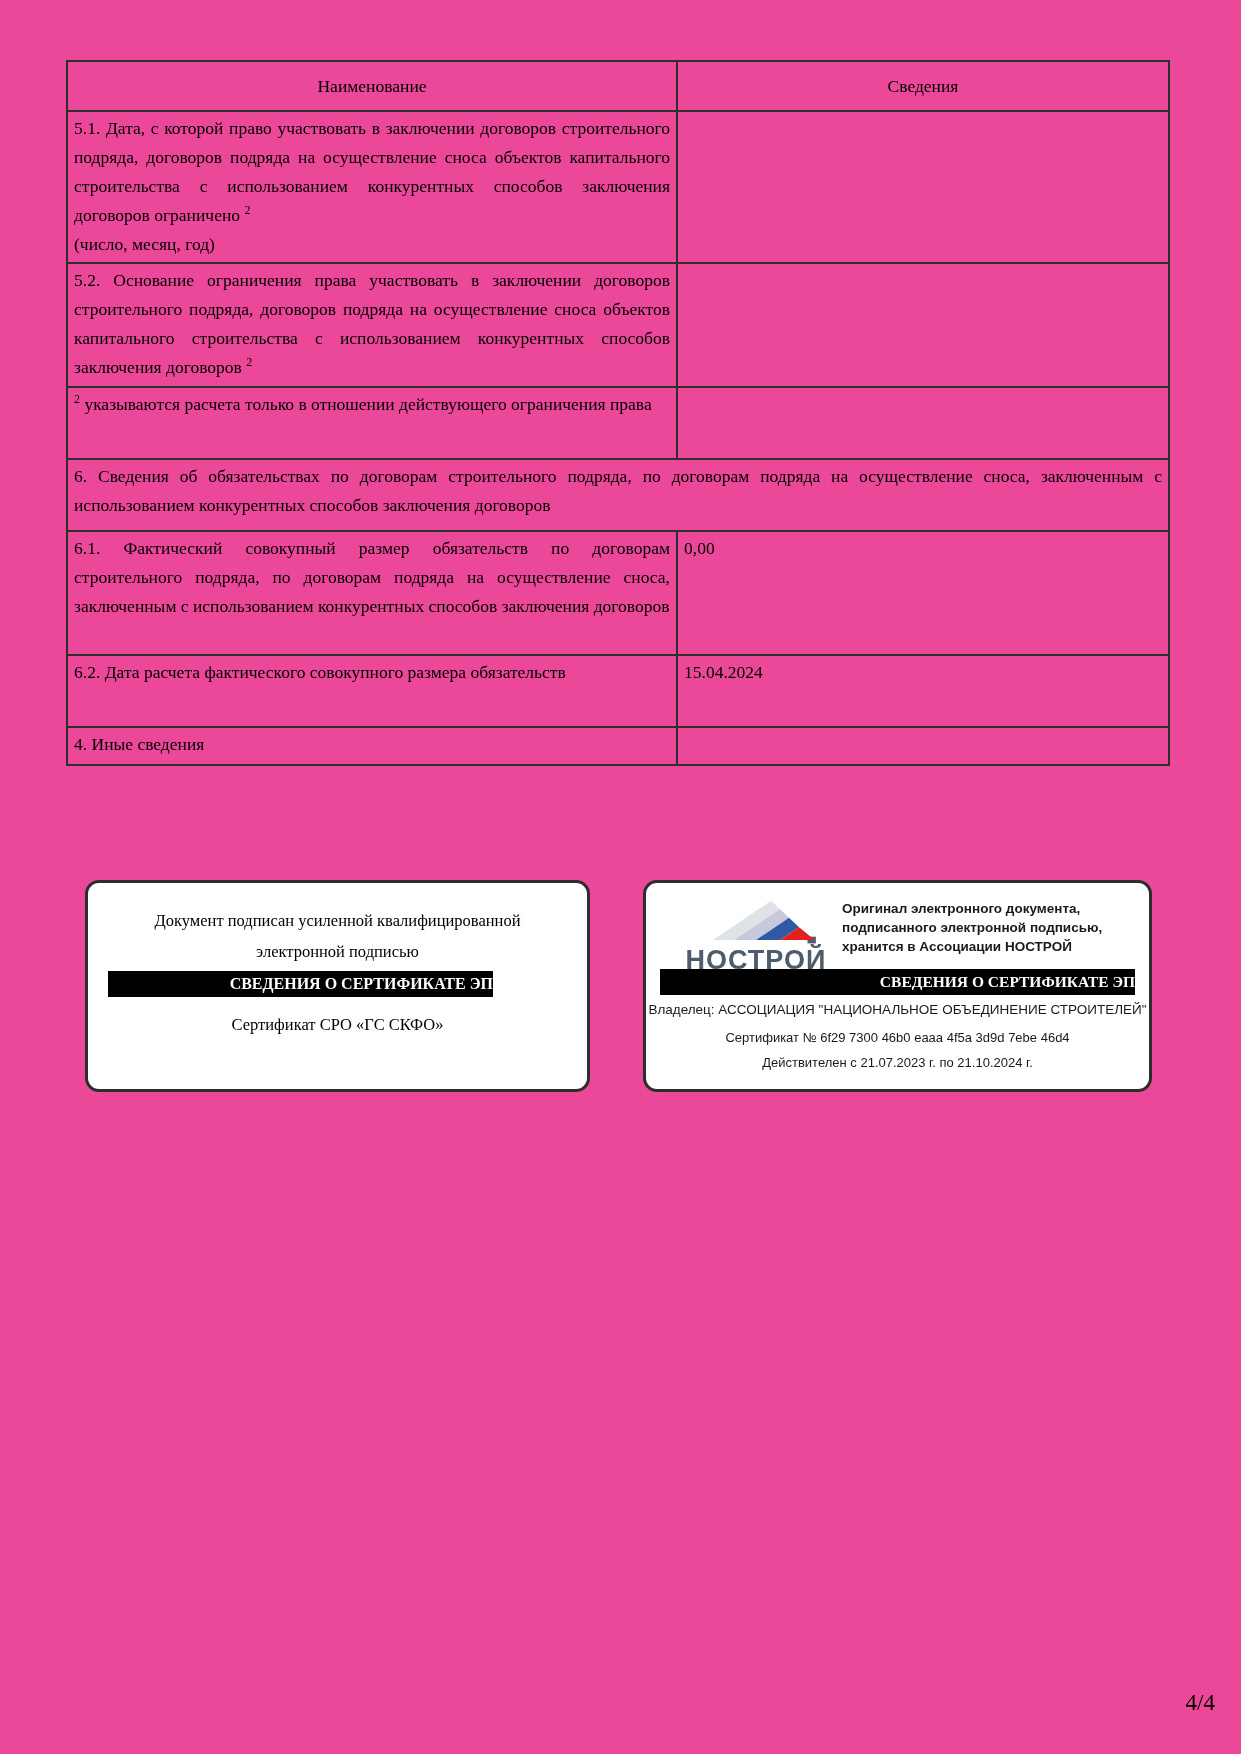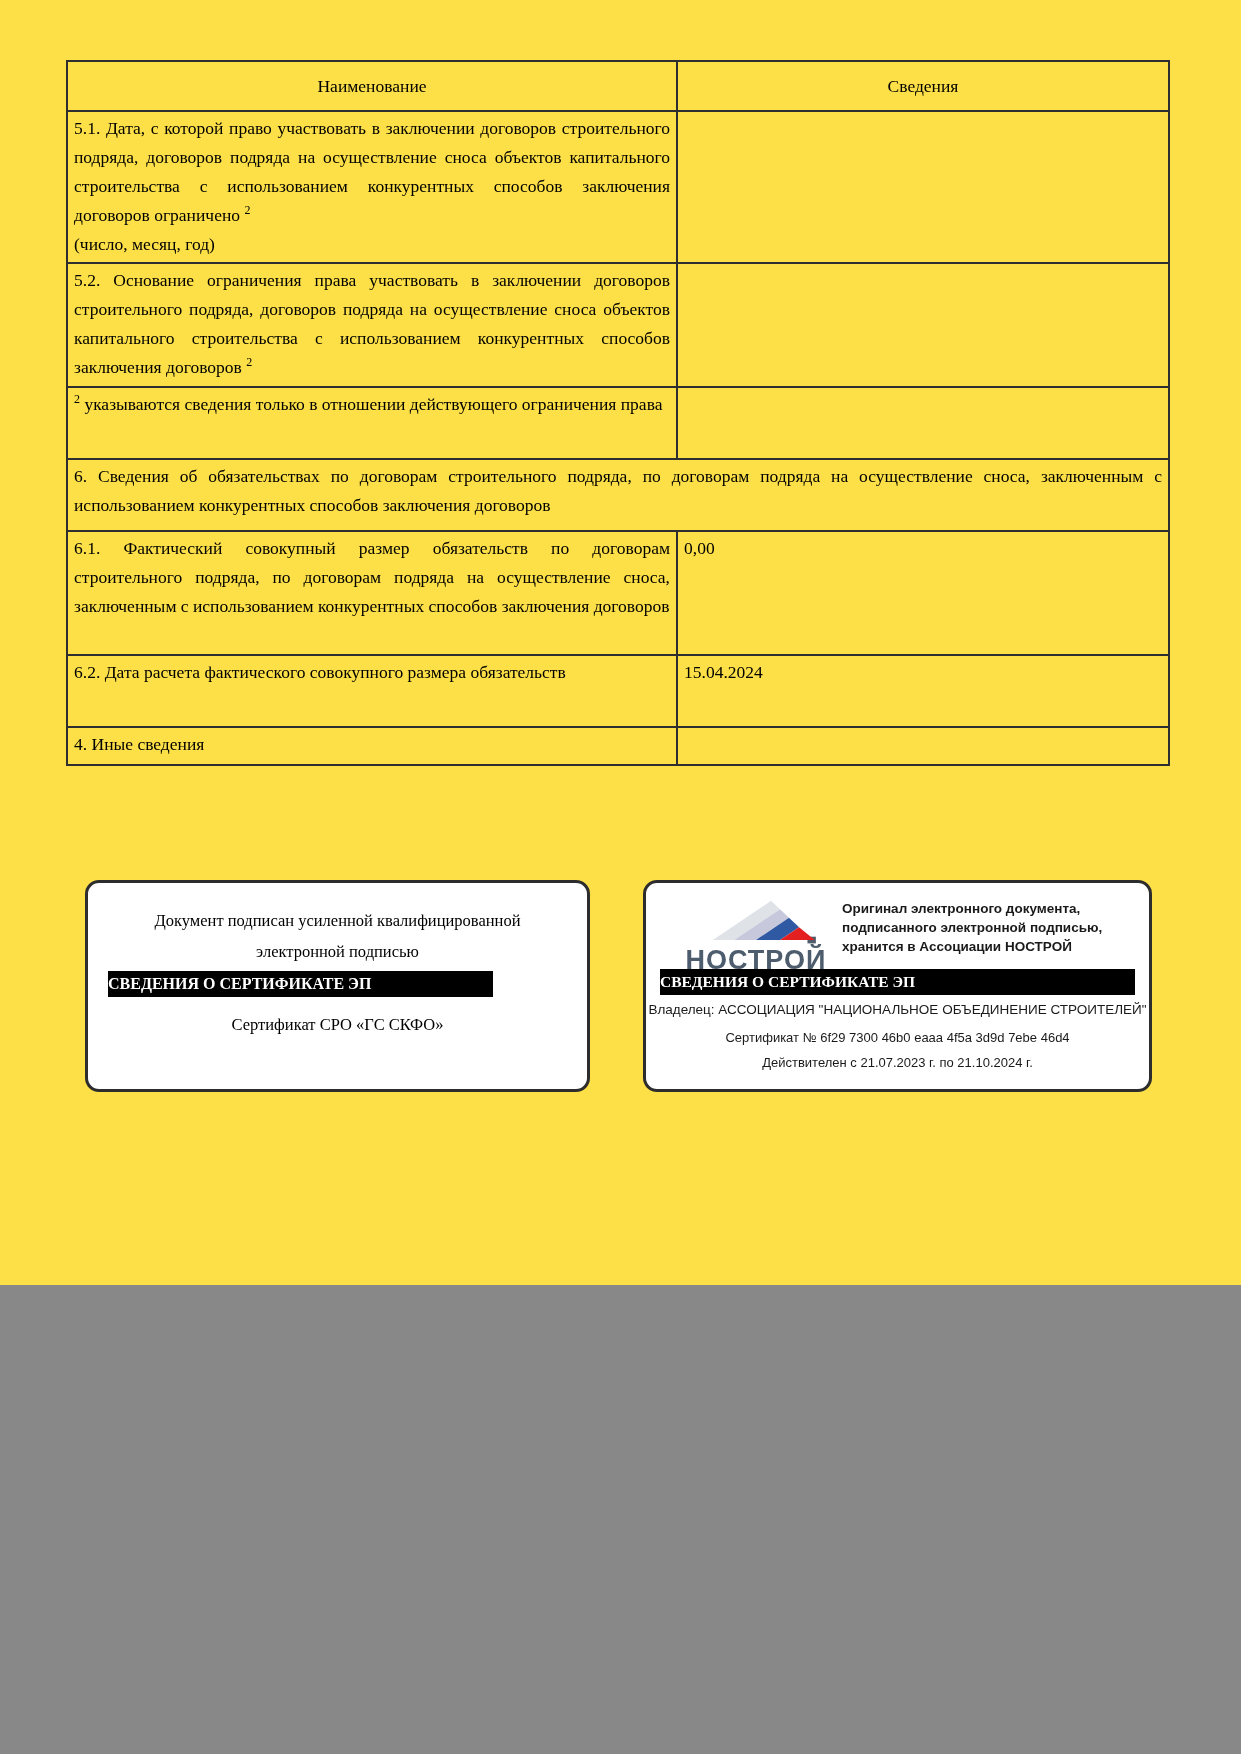--- a/index.html
+++ b/index.html
@@ -1,19 +1,19 @@
 <!DOCTYPE html>
 <html><head>
 <meta charset="utf-8">
 <style>
   html,body{margin:0;padding:0;background:#888;}
   .page{
     position:relative;
-    width:1241px;height:1285px;
-    background:#fde047;
+    width:1241px;height:1754px;
+    background:#ec4899;
     font-family:"Liberation Serif", serif;
     color:#000;
     margin:0 auto;
     overflow:hidden;
   }
   
   table.main{
     position:absolute;left:66px;top:60px;
     width:1102px;
     border-collapse:collapse;
@@ -40,21 +40,21 @@
     background:#fff; box-sizing:border-box;
   }
   .sig-left{ left:85px; width:505px; }
   .sig-right{ left:643px; width:509px; }
   .sig-left .headtext{
     position:absolute; top:22px; left:50%; transform:translateX(-50%);
     width:410px; text-align:center; font-size:16.5px; line-height:31px;
   }
   .bar{
     position:absolute; background:#000; color:#fff;
-    font-weight:bold; text-align:left;
+    font-weight:bold; text-align:right;
   }
   .sig-left .bar{
     left:20px; top:88px; width:385px; height:26px;
     font-size:16px; line-height:26px; font-family:"Liberation Serif",serif;
   }
   .sig-left .owner{
     position:absolute; top:132px; width:100%; text-align:center; font-size:16.5px;
   }
   .sig-right .bar{
     left:14px; right:14px; top:86px; height:26px;
@@ -106,21 +106,21 @@
     </tr>
     <tr>
       <td class="lbl" style="height:146px"><span>5.1. Дата, с которой право участвовать в заключении договоров строительного подряда, договоров подряда на осуществление сноса объектов капитального строительства с использованием конкурентных способов заключения договоров ограничено </span><sup class="fn">2</sup><span class="after-block">(число, месяц, год)</span></td>
       <td class="val"></td>
     </tr>
     <tr>
       <td class="lbl" style="height:118px"><span>5.2. Основание ограничения права участвовать в заключении договоров строительного подряда, договоров подряда на осуществление сноса объектов капитального строительства с использованием конкурентных способов заключения договоров </span><sup class="fn">2</sup></td>
       <td class="val"></td>
     </tr>
     <tr>
-      <td class="lbl" style="height:66px"><sup class="fn">2</sup><span> указываются сведения только в отношении действующего ограничения права</span></td>
+      <td class="lbl" style="height:66px"><sup class="fn">2</sup><span> указываются расчета только в отношении действующего ограничения права</span></td>
       <td class="val"></td>
     </tr>
     <tr>
       <td class="section" colspan="2" style="height:66px">6. Сведения об обязательствах по договорам строительного подряда, по договорам подряда на осуществление сноса, заключенным с использованием конкурентных способов заключения договоров</td>
     </tr>
     <tr>
       <td class="lbl" style="height:118px">6.1. Фактический совокупный размер обязательств по договорам строительного подряда, по договорам подряда на осуществление сноса, заключенным с использованием конкурентных способов заключения договоров</td>
       <td class="val">0,00</td>
     </tr>
     <tr>

